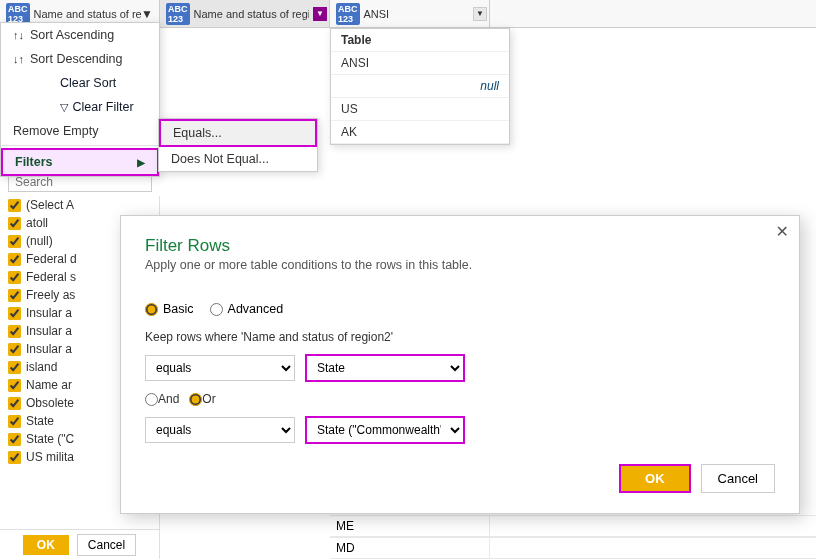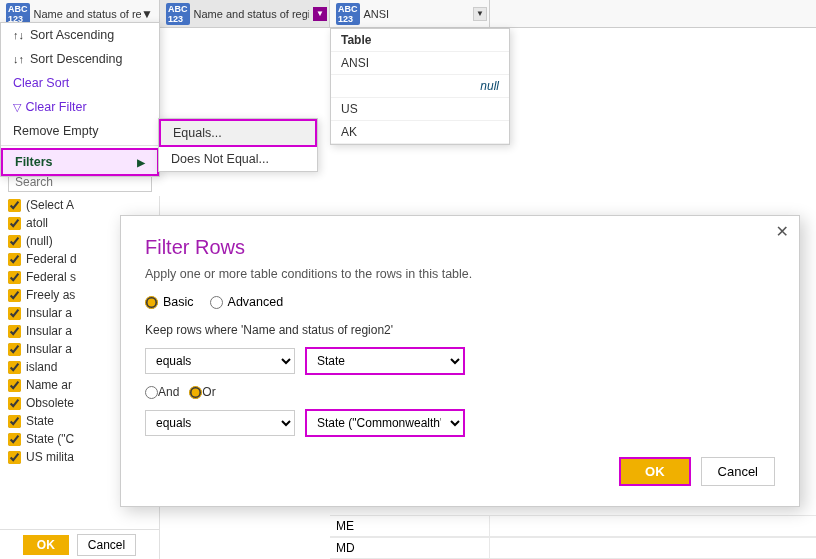--- a/index.html
+++ b/index.html
@@ -82,21 +82,21 @@
     }
     .context-menu-item {
       padding: 5px 12px;
       cursor: pointer;
       color: #333;
       font-size: 12.5px;
       display: flex;
       align-items: center;
       gap: 4px;
     }
-    .context-menu-item.disabled { color: #6d28d9; cursor: default; }
+    .context-menu-item.disabled { color: #0f172a; cursor: default; margin-left: 47px; }
     .context-menu-item.highlighted {
       background: #f9e6ff;
       border: 2px solid #d000d0;
       font-weight: 600;
       color: #14532d;
     }
     .context-menu-separator {
       height: 1px;
       background: #e0e0e0;
       margin: 2px 0;
@@ -250,41 +250,42 @@
       top: 8px;
       right: 10px;
       font-size: 16px;
       cursor: pointer;
       color: #555;
       background: none;
       border: none;
       line-height: 1;
     }
     .dialog-title {
-      font-size: 20px;
+      font-size: 17px;
       font-weight: 300;
-      color: #a21caf;
-      margin-bottom: 8px;
+      color: #15803d;
+      margin-bottom: 2px;
     }
     .dialog-subtitle {
       font-size: 12.5px;
       color: #555;
       margin-bottom: 14px;
     }
     .radio-group {
       display: flex;
       gap: 16px;
       margin-bottom: 14px;
     }
     .radio-label {
       display: flex;
       align-items: center;
       gap: 5px;
       font-size: 12.5px;
       cursor: pointer;
+      margin-top: 16px;
     }
     .radio-label input[type=radio] {
       accent-color: #f0b000;
     }
     .condition-label {
       font-size: 12px;
       color: #333;
       margin-bottom: 10px;
     }
     .condition-row {

